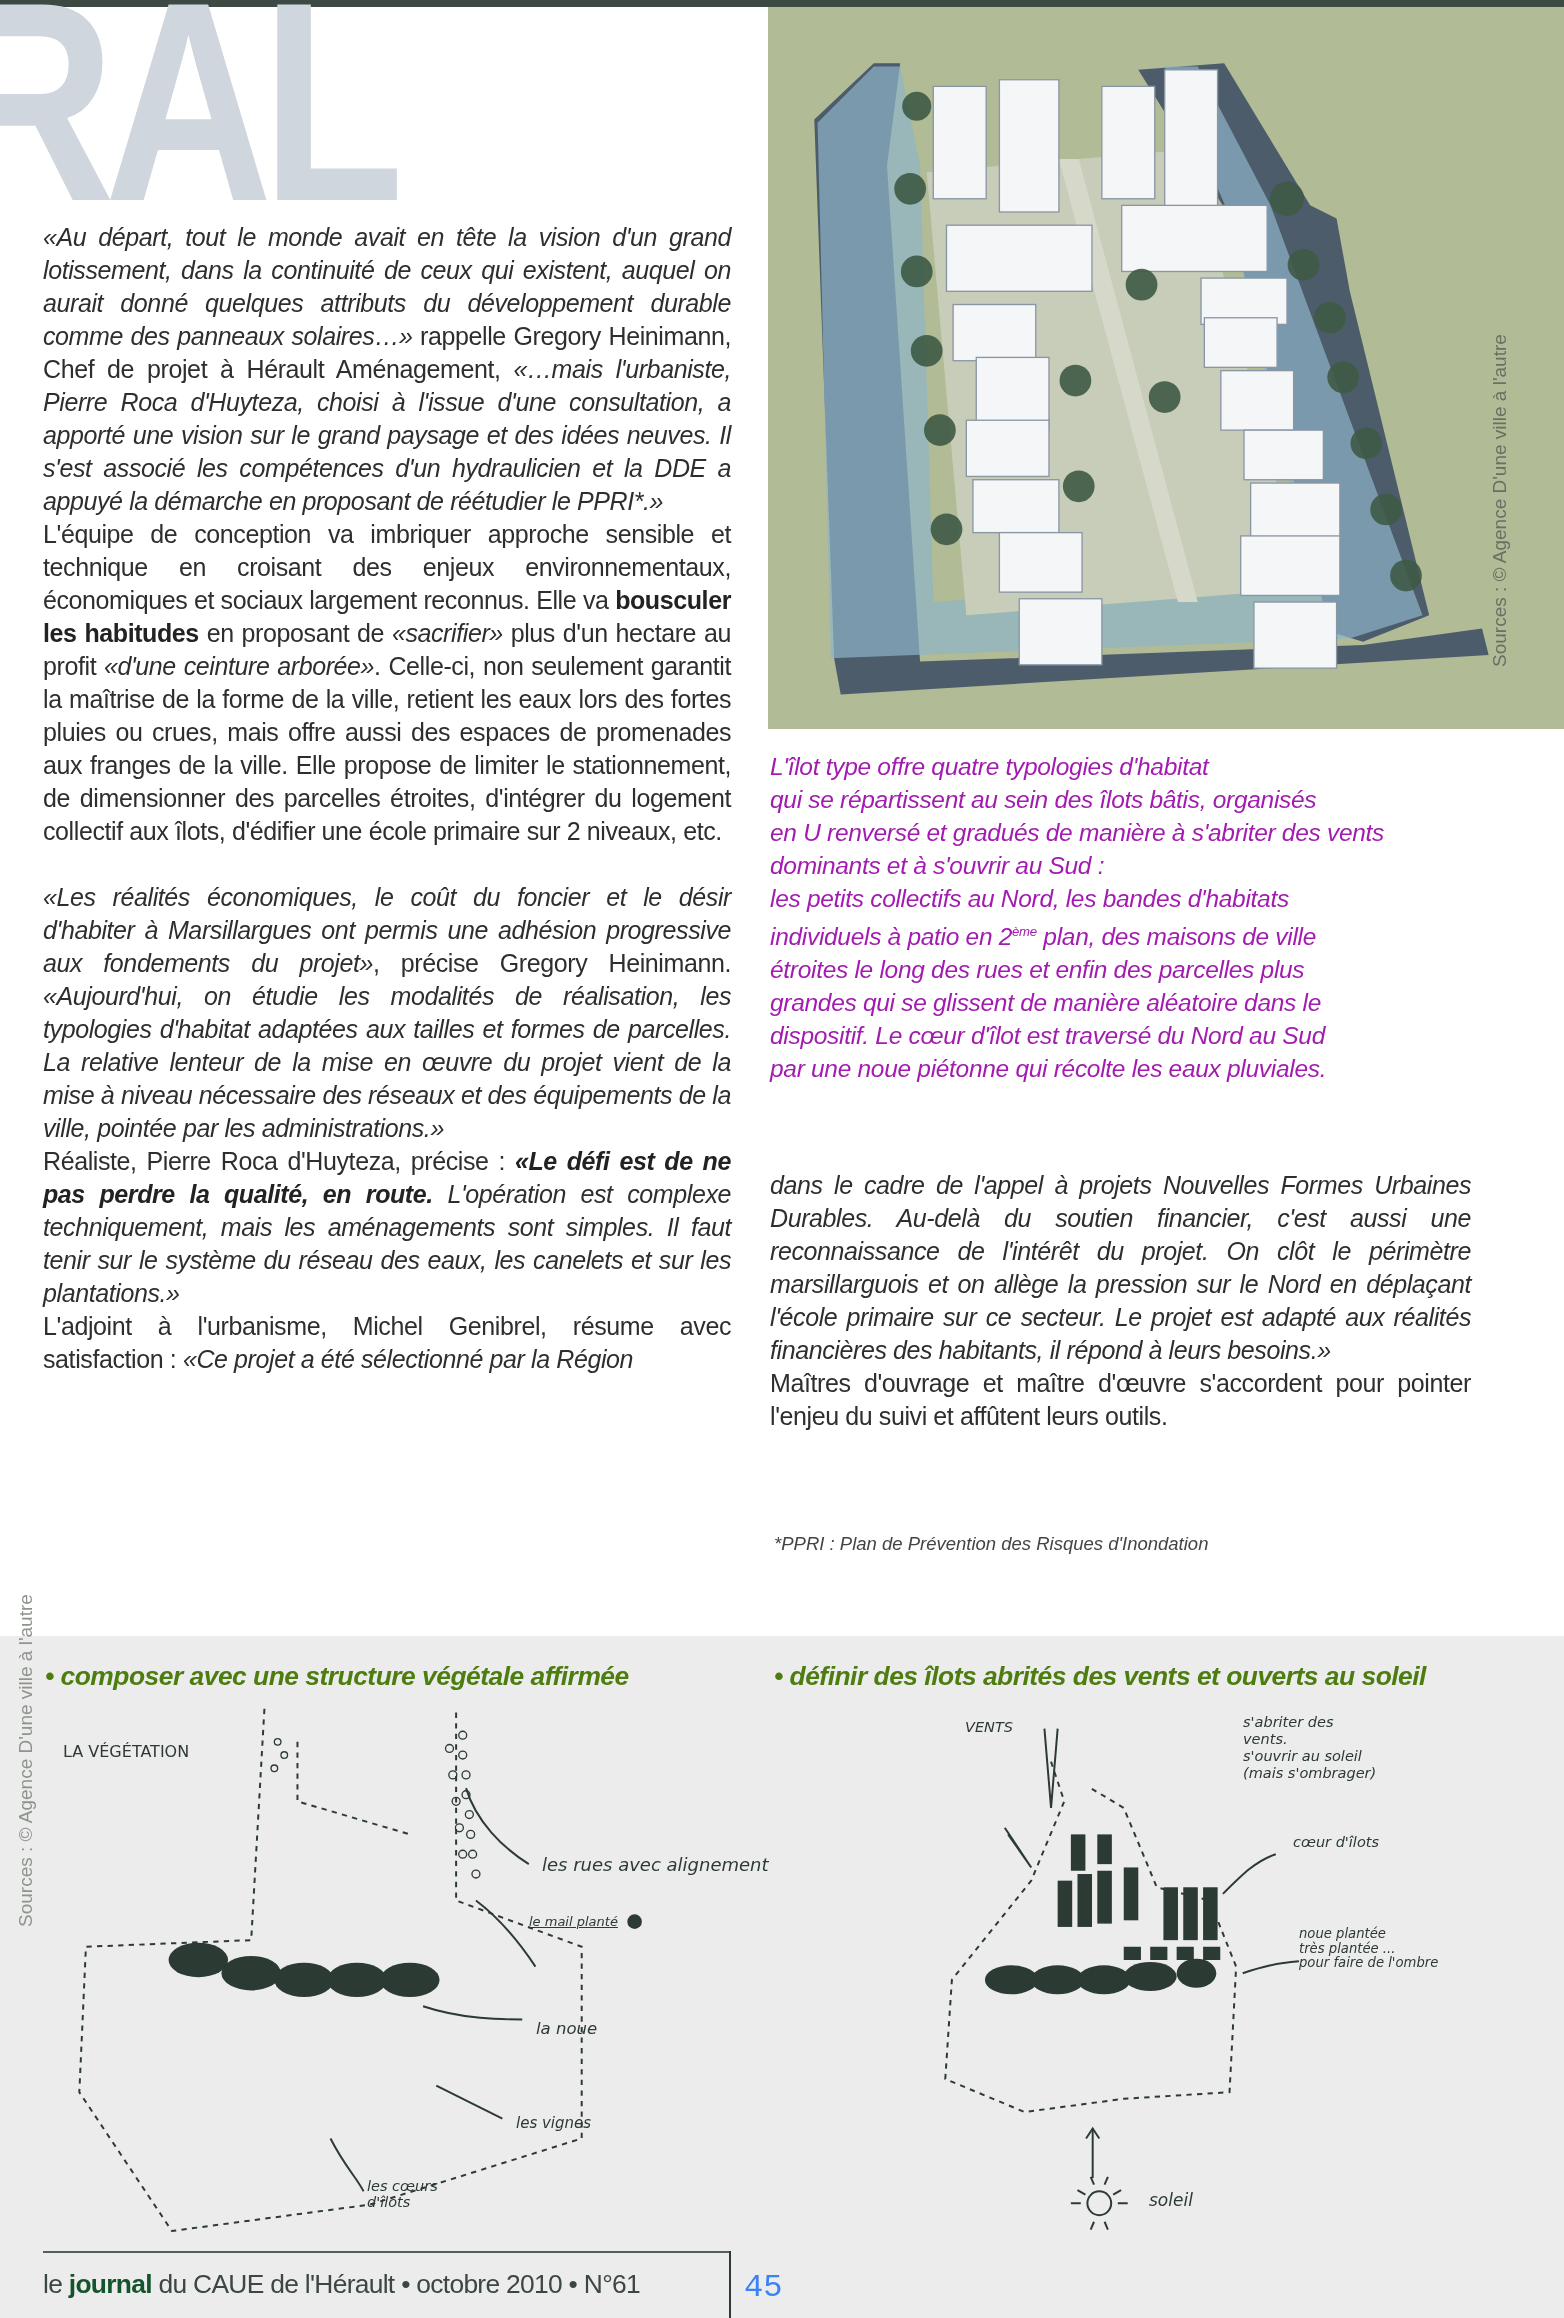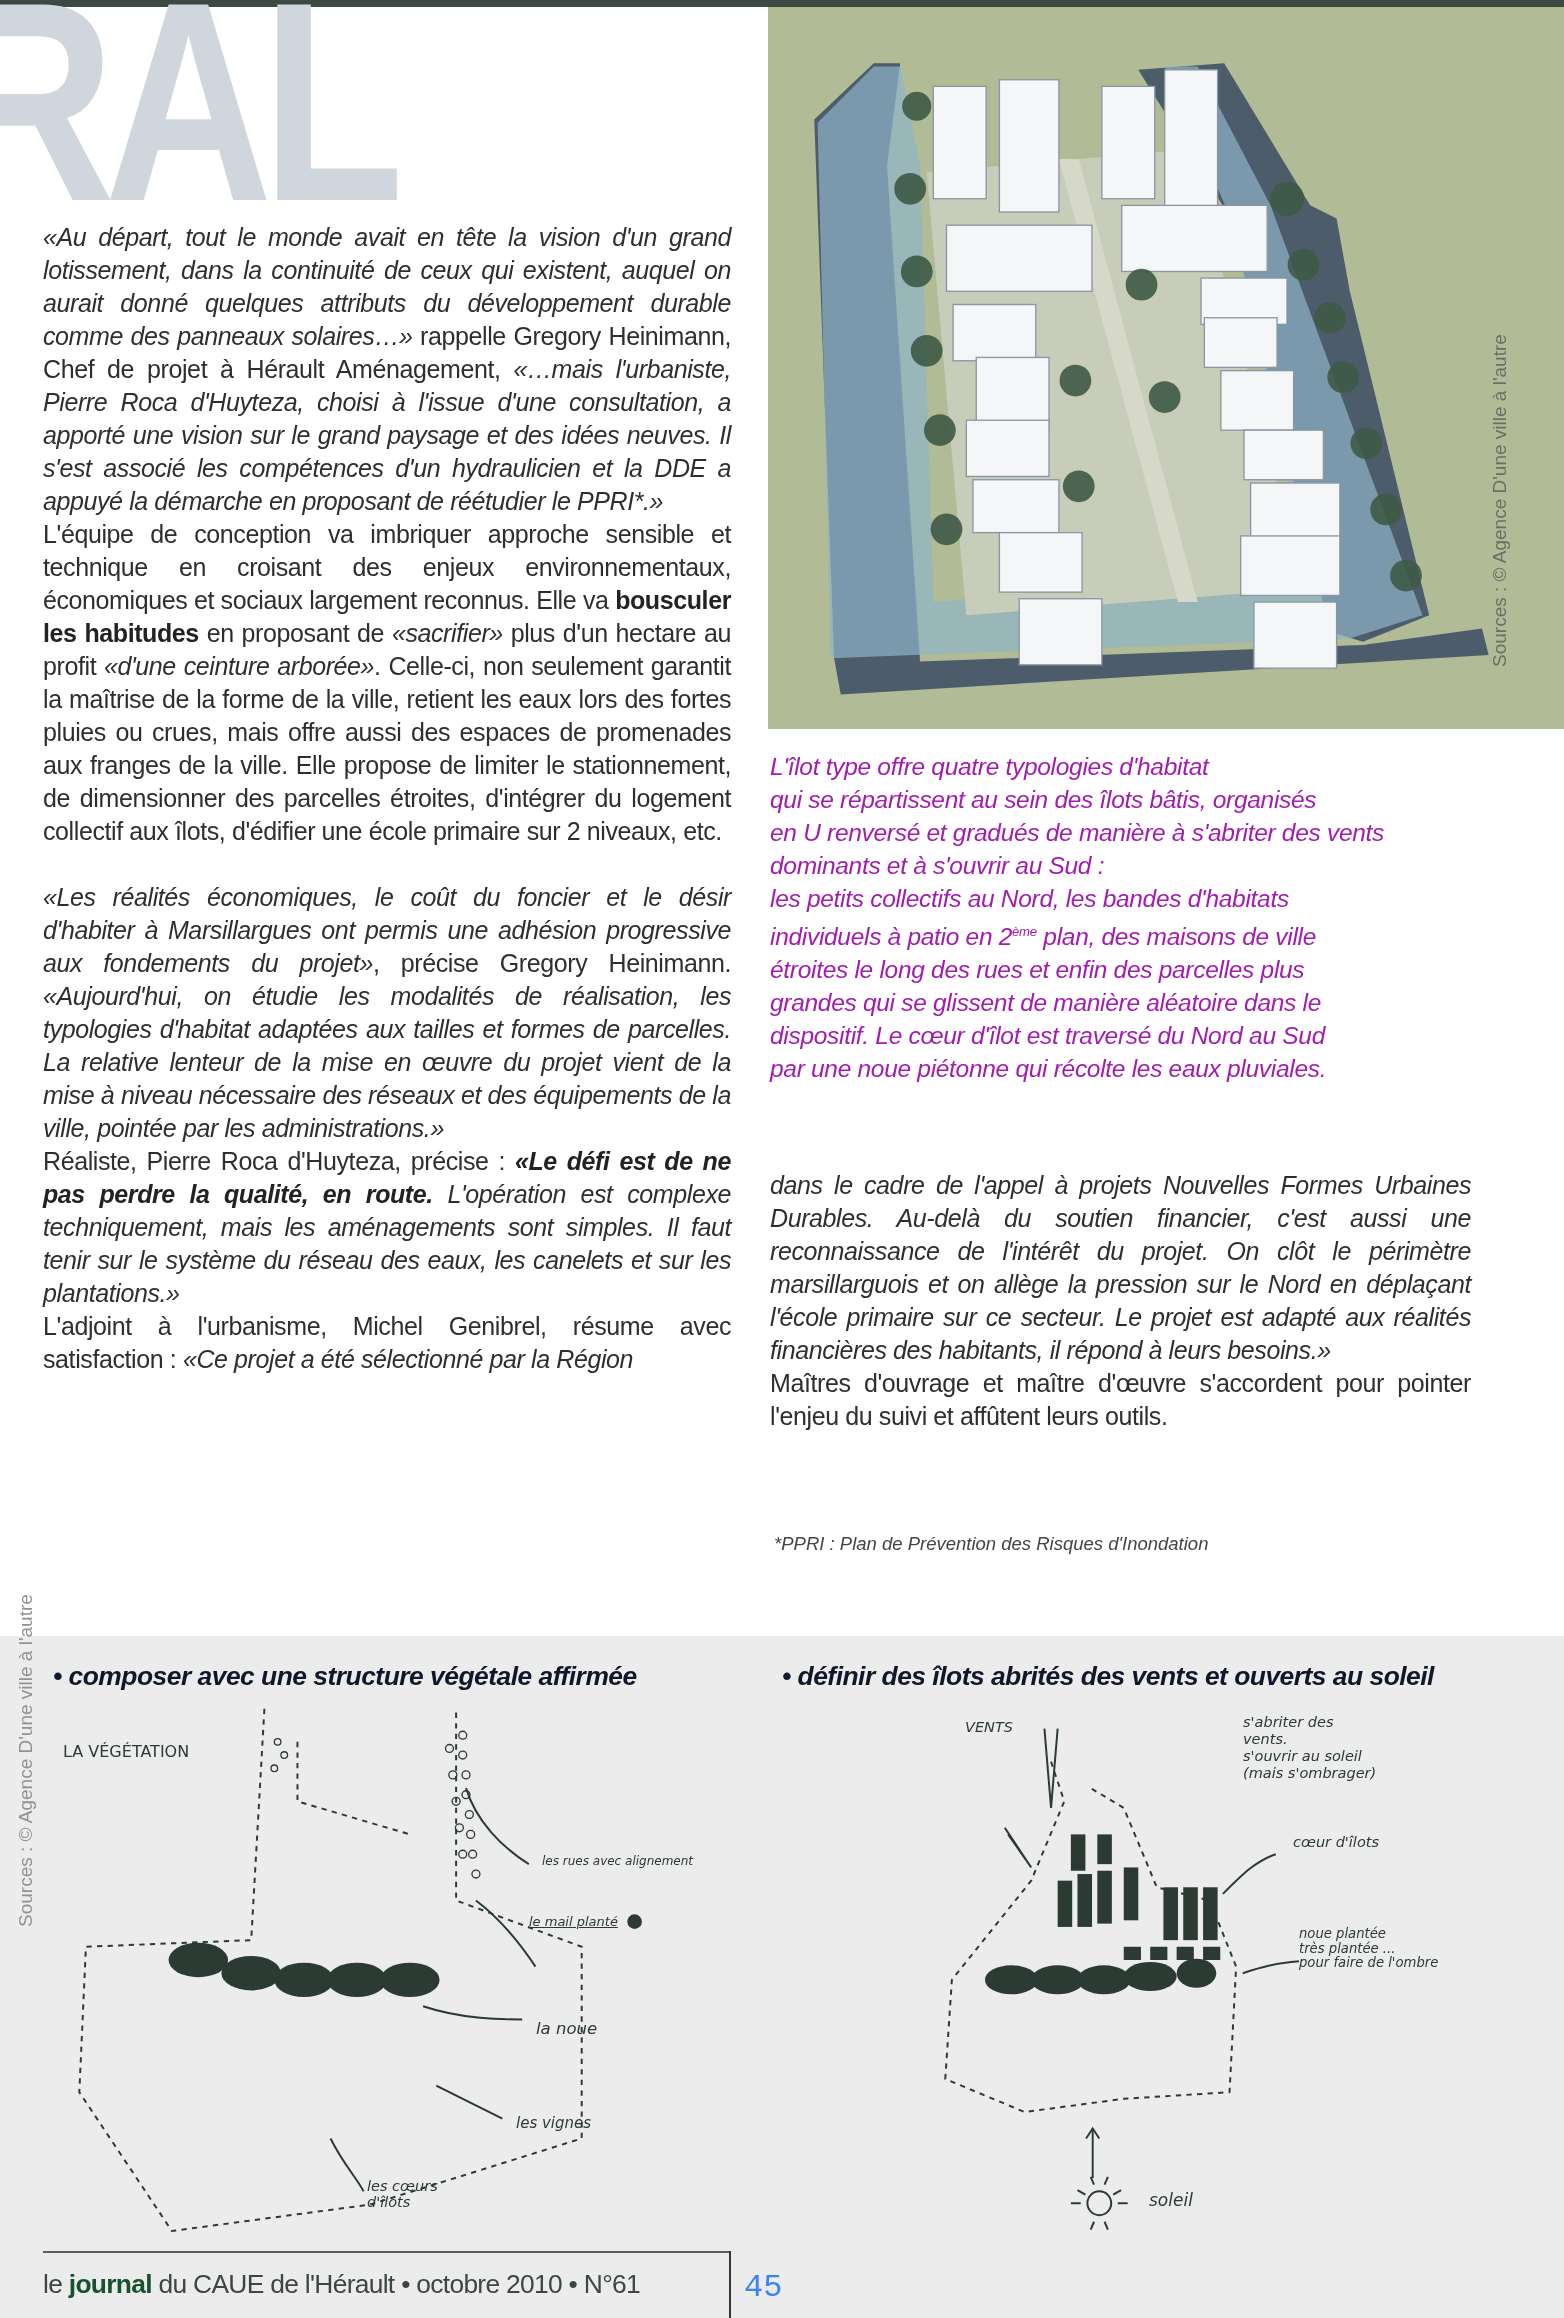--- a/index.html
+++ b/index.html
@@ -19,22 +19,22 @@
   .hero svg { position:absolute; left:0; top:0; }
   .credit-v { position:absolute; font-size:19px; color:#6a6e65; white-space:nowrap;
               transform:rotate(-90deg); transform-origin:left top; }
   .caption { position:absolute; left:770px; top:750px; width:688px; font-size:24.5px; line-height:33px;
              font-style:italic; color:#a21caf; letter-spacing:-0.3px; }
   .caption sup { font-size:13.2px;font-style:italic; }
   .col-right { position:absolute; left:770px; top:1169px; width:701px; font-size:25px; line-height:33px;
                text-align:justify; letter-spacing:-0.4px; }
   .footnote { position:absolute; left:774px; top:1533px; font-size:18.5px; font-style:italic; color:#444; }
   .sketch-area { position:absolute; left:0; top:1636px; width:1564px; height:683px; background:#ececec; }
-  .sketch-head { position:absolute; font-size:26.4px; font-weight:bold; font-style:italic; color:#0f172a; letter-spacing:-0.5px;margin-left:8px; }
-  .hand { position:absolute; font-family:"DejaVu Sans", sans-serif; font-style:italic; color:#2c3a34; font-size:12px; }
+  .sketch-head { position:absolute; font-size:26.4px; font-weight:bold; font-style:italic; color:#4d7c0f; letter-spacing:-0.5px; }
+  .hand { position:absolute; font-family:"DejaVu Sans", sans-serif; font-style:italic; color:#2c3a34; font-size:18px; }
   .footer { position:absolute; left:43px; top:2251px; width:686px; height:66px; border-top:2px solid #556058; }
   .footer-sep { position:absolute; left:729px; top:2251px; width:2px; height:67px; background:#2f3a35; }
   .footer-text { position:absolute; left:43px; top:2269px; font-size:26.4px; color:#3c4742; letter-spacing:-0.7px; }
   .footer-text .brand { font-weight:bold; color:#14532d; }
   .page-num { position:absolute; left:744px; top:2269px; font-size:32px; color:#3b82f6;font-family:Liberation Mono, monospace; }
 </style>
 </head>
 <body>
 
 <div class="top-band"></div>

